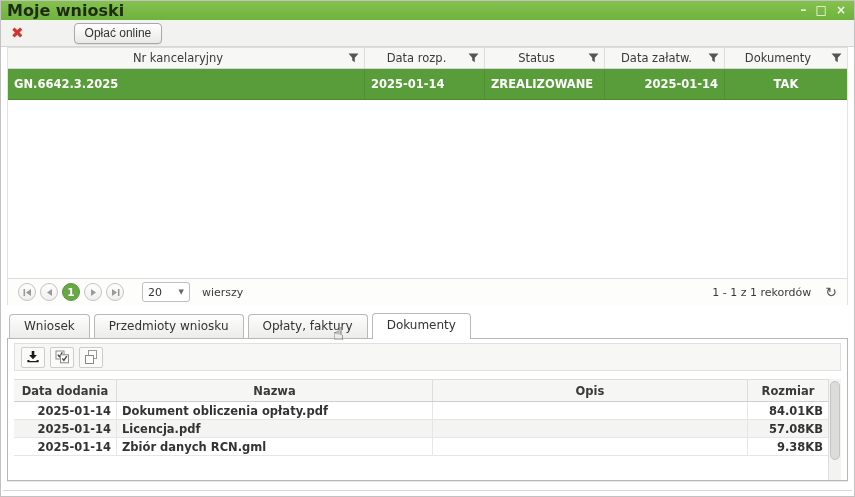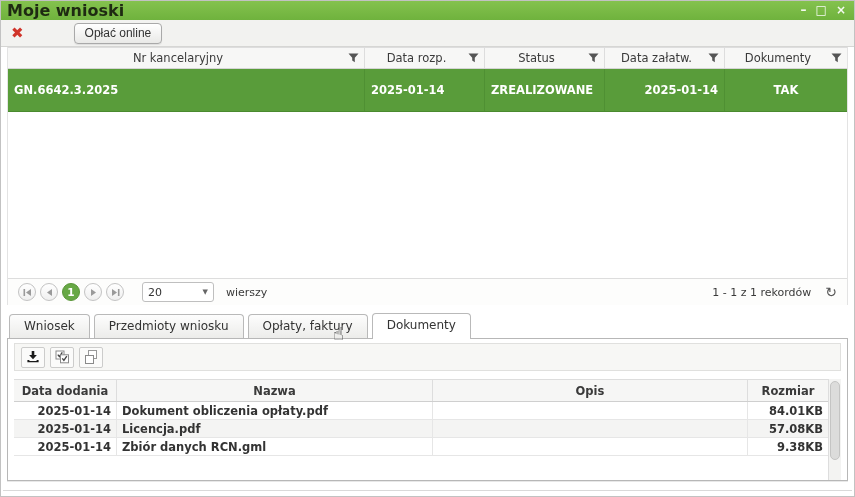--- a/index.html
+++ b/index.html
@@ -51,42 +51,42 @@
   }
   .gh-cell .lbl { flex:1; text-align:center; }
   .funnel { flex:0 0 auto; margin-right:5px; display:flex; align-items:center; }
   .c-nr{width:357px;} .c-rozp{width:120px;} .c-status{width:120px;} .c-zalatw{width:120px;} .c-dok{flex:1;}
 
   .grid-row {
     display:flex; flex:0 0 19px;
     background:#599c3a; border-bottom:1px solid #4a8a2f;
     color:#fff; font-weight:700; font-size:11.5px;
   }
-  .gr-cell { display:flex; align-items:center; border-right:1px solid #4f9033; padding:14px 6px; height:100%; }
+  .gr-cell { display:flex; align-items:center; border-right:1px solid #4f9033; padding:8px 6px; height:100%; }
   .al-l{justify-content:flex-start;} .al-r{justify-content:flex-end;} .al-c{justify-content:center;}
   .grid-empty { flex:1; background:#fff; }
 
   
   .pager {
     flex:0 0 27px; display:flex; align-items:center;
     border-top:1px solid #ddd; background:#fdfdfc; padding:0 10px; gap:4px;
   }
   .pg-btn {
     width:18px; height:18px; border-radius:50%;
     border:1px solid #c3c3c3; background:linear-gradient(#fff,#efefef);
     display:flex; align-items:center; justify-content:center;
   }
   .pg-btn svg { display:block; }
   .pg-current {
     width:18px; height:18px; border-radius:50%;
     background:#67a845; color:#fff; font-size:10.5px; font-weight:700;
     display:flex; align-items:center; justify-content:center; border:1px solid #5a9639;
   }
   .pg-size {
-    margin-left:14px; width:72px; height:20px;
+    margin-left:14px; width:48px; height:20px;
     border:1px solid #bfbfbf; border-radius:3px; background:#fff;
     display:flex; align-items:center; padding:0 5px; gap:4px;
   }
   .pg-size .val { flex:1; font-size:11px; color:#333; }
   .pg-size .arr { font-size:7px; color:#666; }
   .pg-rows-label { margin-left:8px; font-size:11px; color:#3a3a3a; }
   .pg-records { margin-left:auto; font-size:11px; color:#3a3a3a; }
   .pg-refresh { margin-left:10px; font-size:14px; color:#555; line-height:1; }
 
   

